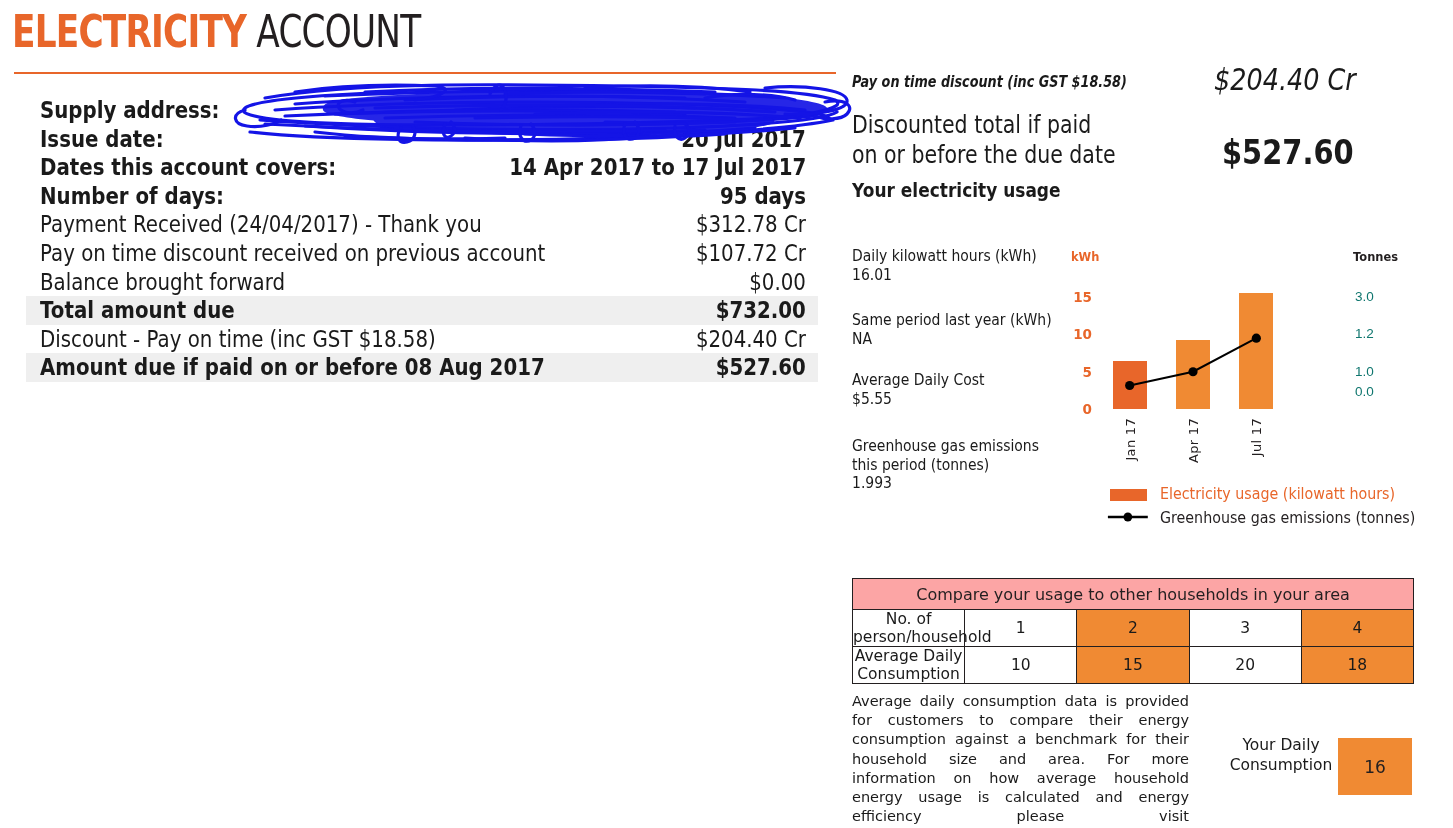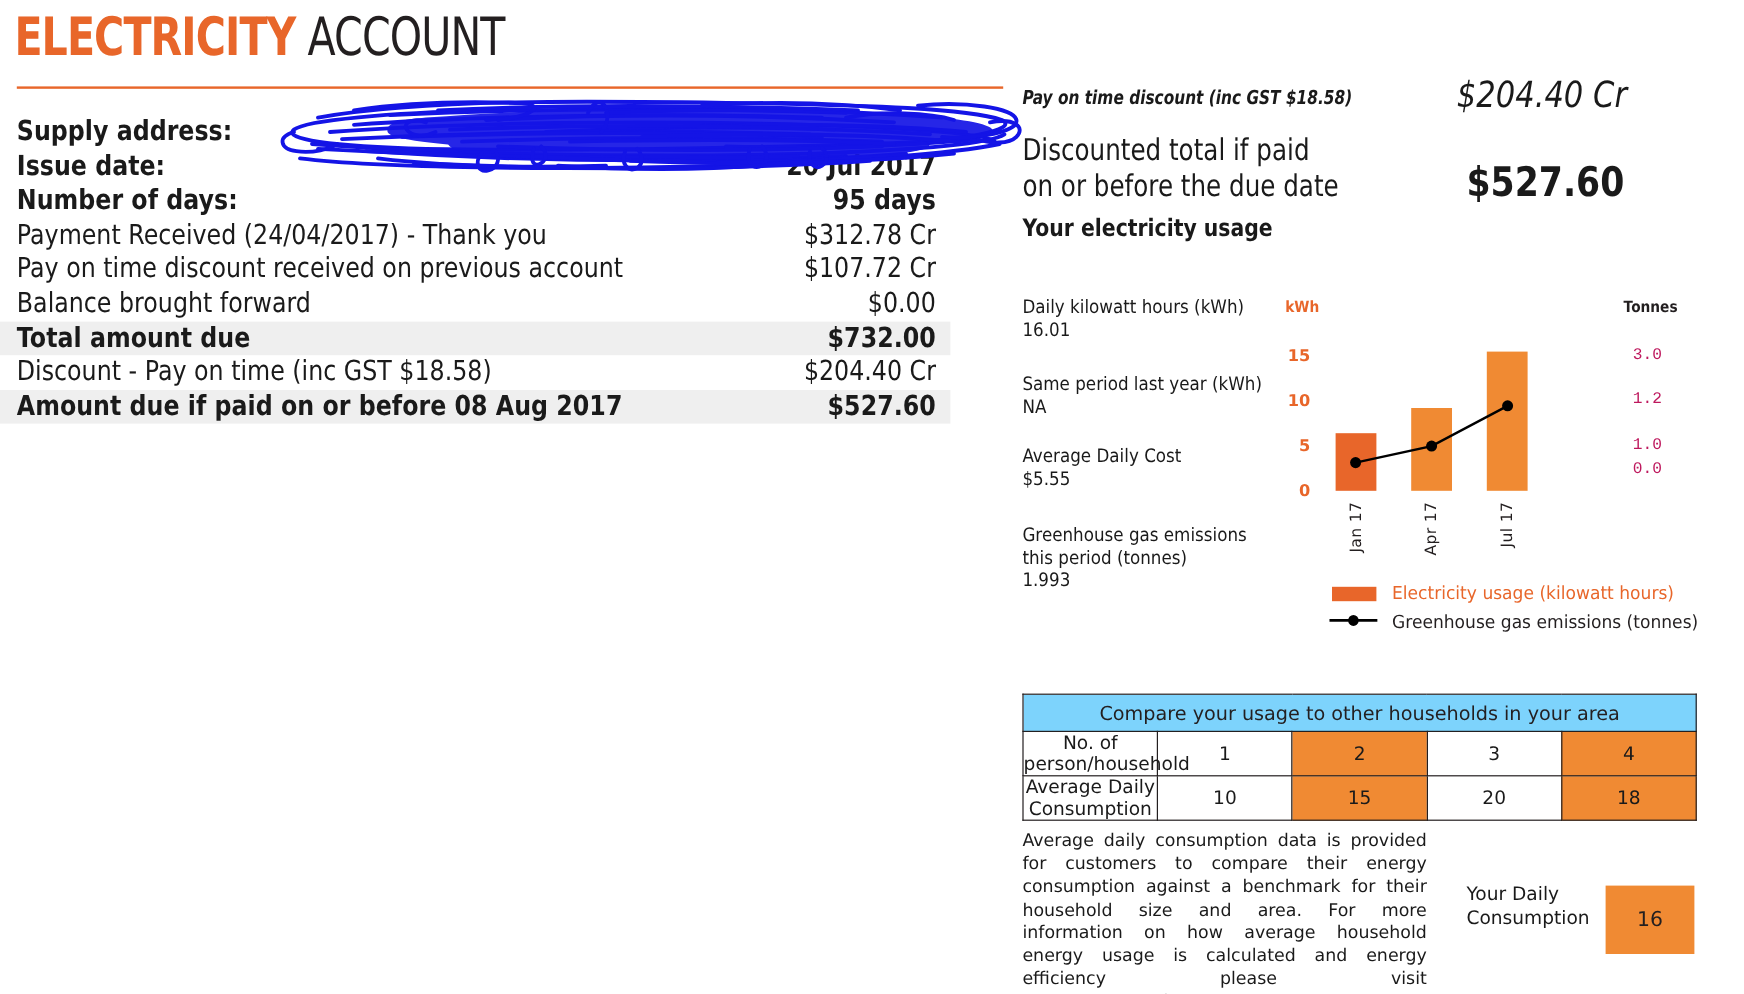--- a/index.html
+++ b/index.html
@@ -42,20 +42,21 @@
     height: 2px;
     background: #E8662A;
   }
 
   
   #summary-table {
     position: absolute;
     left: 0px;
     top: 96px;
     width: 792px;
+    padding-left: 26px;
   }
   .srow {
     position: relative;
     height: 28.6px;
     line-height: 28.6px;
     font-size: 23px;
     font-family: "DejaVu Sans", sans-serif;
     white-space: nowrap;
   }
   .srow .lbl {
@@ -179,25 +180,25 @@
     font-size: 13.5px;
     font-weight: bold;
     font-family: "DejaVu Sans", sans-serif;
     color: #E8662A;
     width: 26px;
     text-align: right;
   }
   .rtick {
     position: absolute;
     font-size: 13.5px;
-    font-family: Liberation Mono, monospace;
-    color: #be185d;
+    font-family: Liberation Sans, sans-serif;
+    color: #0f766e;
     left: 295px;
     width: 30px;
-    text-align: right;
+    text-align: left;
   }
   .bar { position: absolute; bottom: 0; }
   #plot {
     position: absolute;
     left: 38px;
     top: 46px;
     width: 190px;
     height: 123px;
   }
   .xlabel {
@@ -238,21 +239,21 @@
     table-layout: fixed;
   }
   #compare-table td {
     border: 1.5px solid #231f20;
     font-size: 15.5px;
     height: 30px;
     text-align: center;
     padding: 0;
   }
   #compare-table td.title-cell {
-    background: #7dd3fc;
+    background: #fca5a5;
     color: #231f20;
     font-size: 16px;
   }
   #compare-table td.rowlabel { width: 252px; }
   #compare-table td.hl { background: #F08A33; }
 
   
   #footer-note {
     position: absolute;
     left: 852px;
@@ -261,20 +262,21 @@
     font-size: 14.5px;
     line-height: 19.2px;
     font-family: "DejaVu Sans", sans-serif;
     text-align: justify;
   }
   #your-consumption-label {
     position: absolute;
     left: 1222px;
     top: 735px;
     width: 118px;
+    text-align: center;
     font-size: 15.5px;
     line-height: 20px;
     font-family: "DejaVu Sans", sans-serif;
   }
   #your-consumption-box {
     position: absolute;
     left: 1338px;
     top: 738px;
     width: 74px;
     height: 57px;
@@ -298,20 +300,24 @@
   <div id="title-rule"></div>
 
   <div id="summary-table">
       <div class="srow bold">
         <span class="lbl">Supply address:</span>
         <span class="val"></span>
       </div>
       <div class="srow bold">
         <span class="lbl">Issue date:</span>
         <span class="val">20 Jul 2017</span>
+      </div>
+      <div class="srow bold">
+        <span class="lbl">Dates this account covers:</span>
+        <span class="val">14 Apr 2017 to 17 Jul 2017</span>
       </div>
       <div class="srow bold">
         <span class="lbl">Number of days:</span>
         <span class="val">95 days</span>
       </div>
       <div class="srow">
         <span class="lbl">Payment Received (24/04/2017) - Thank you</span>
         <span class="val">$312.78 Cr</span>
       </div>
       <div class="srow">

